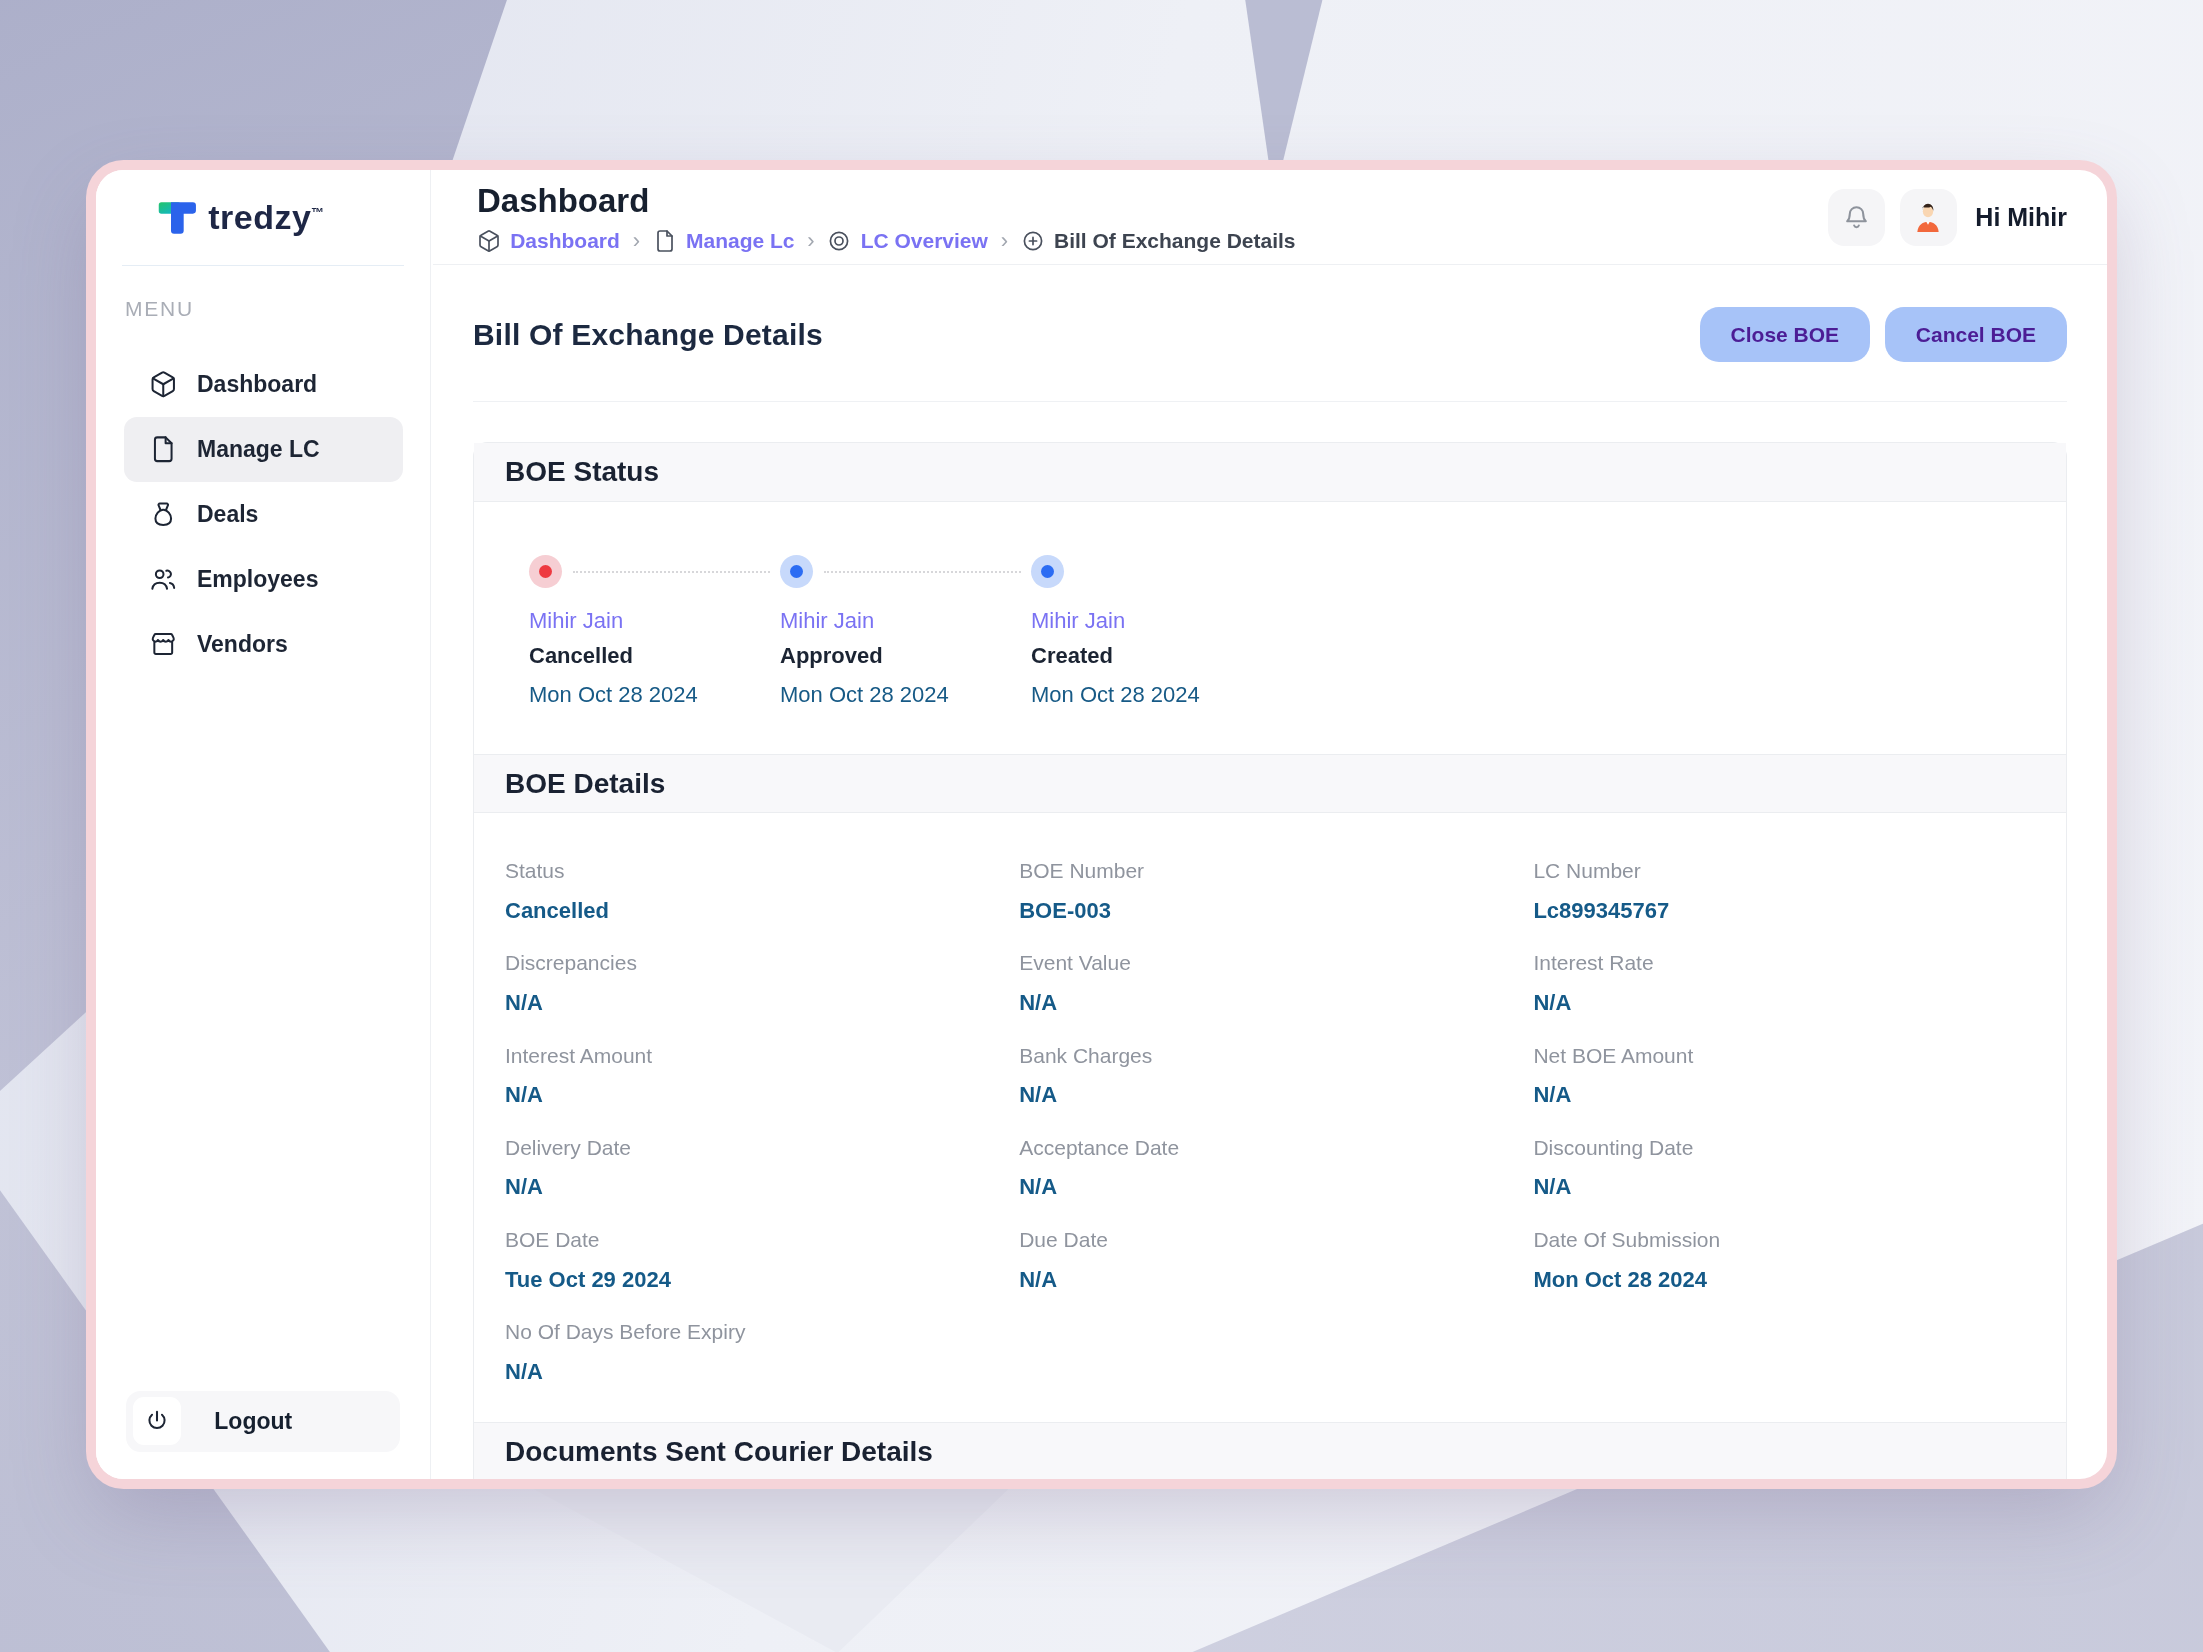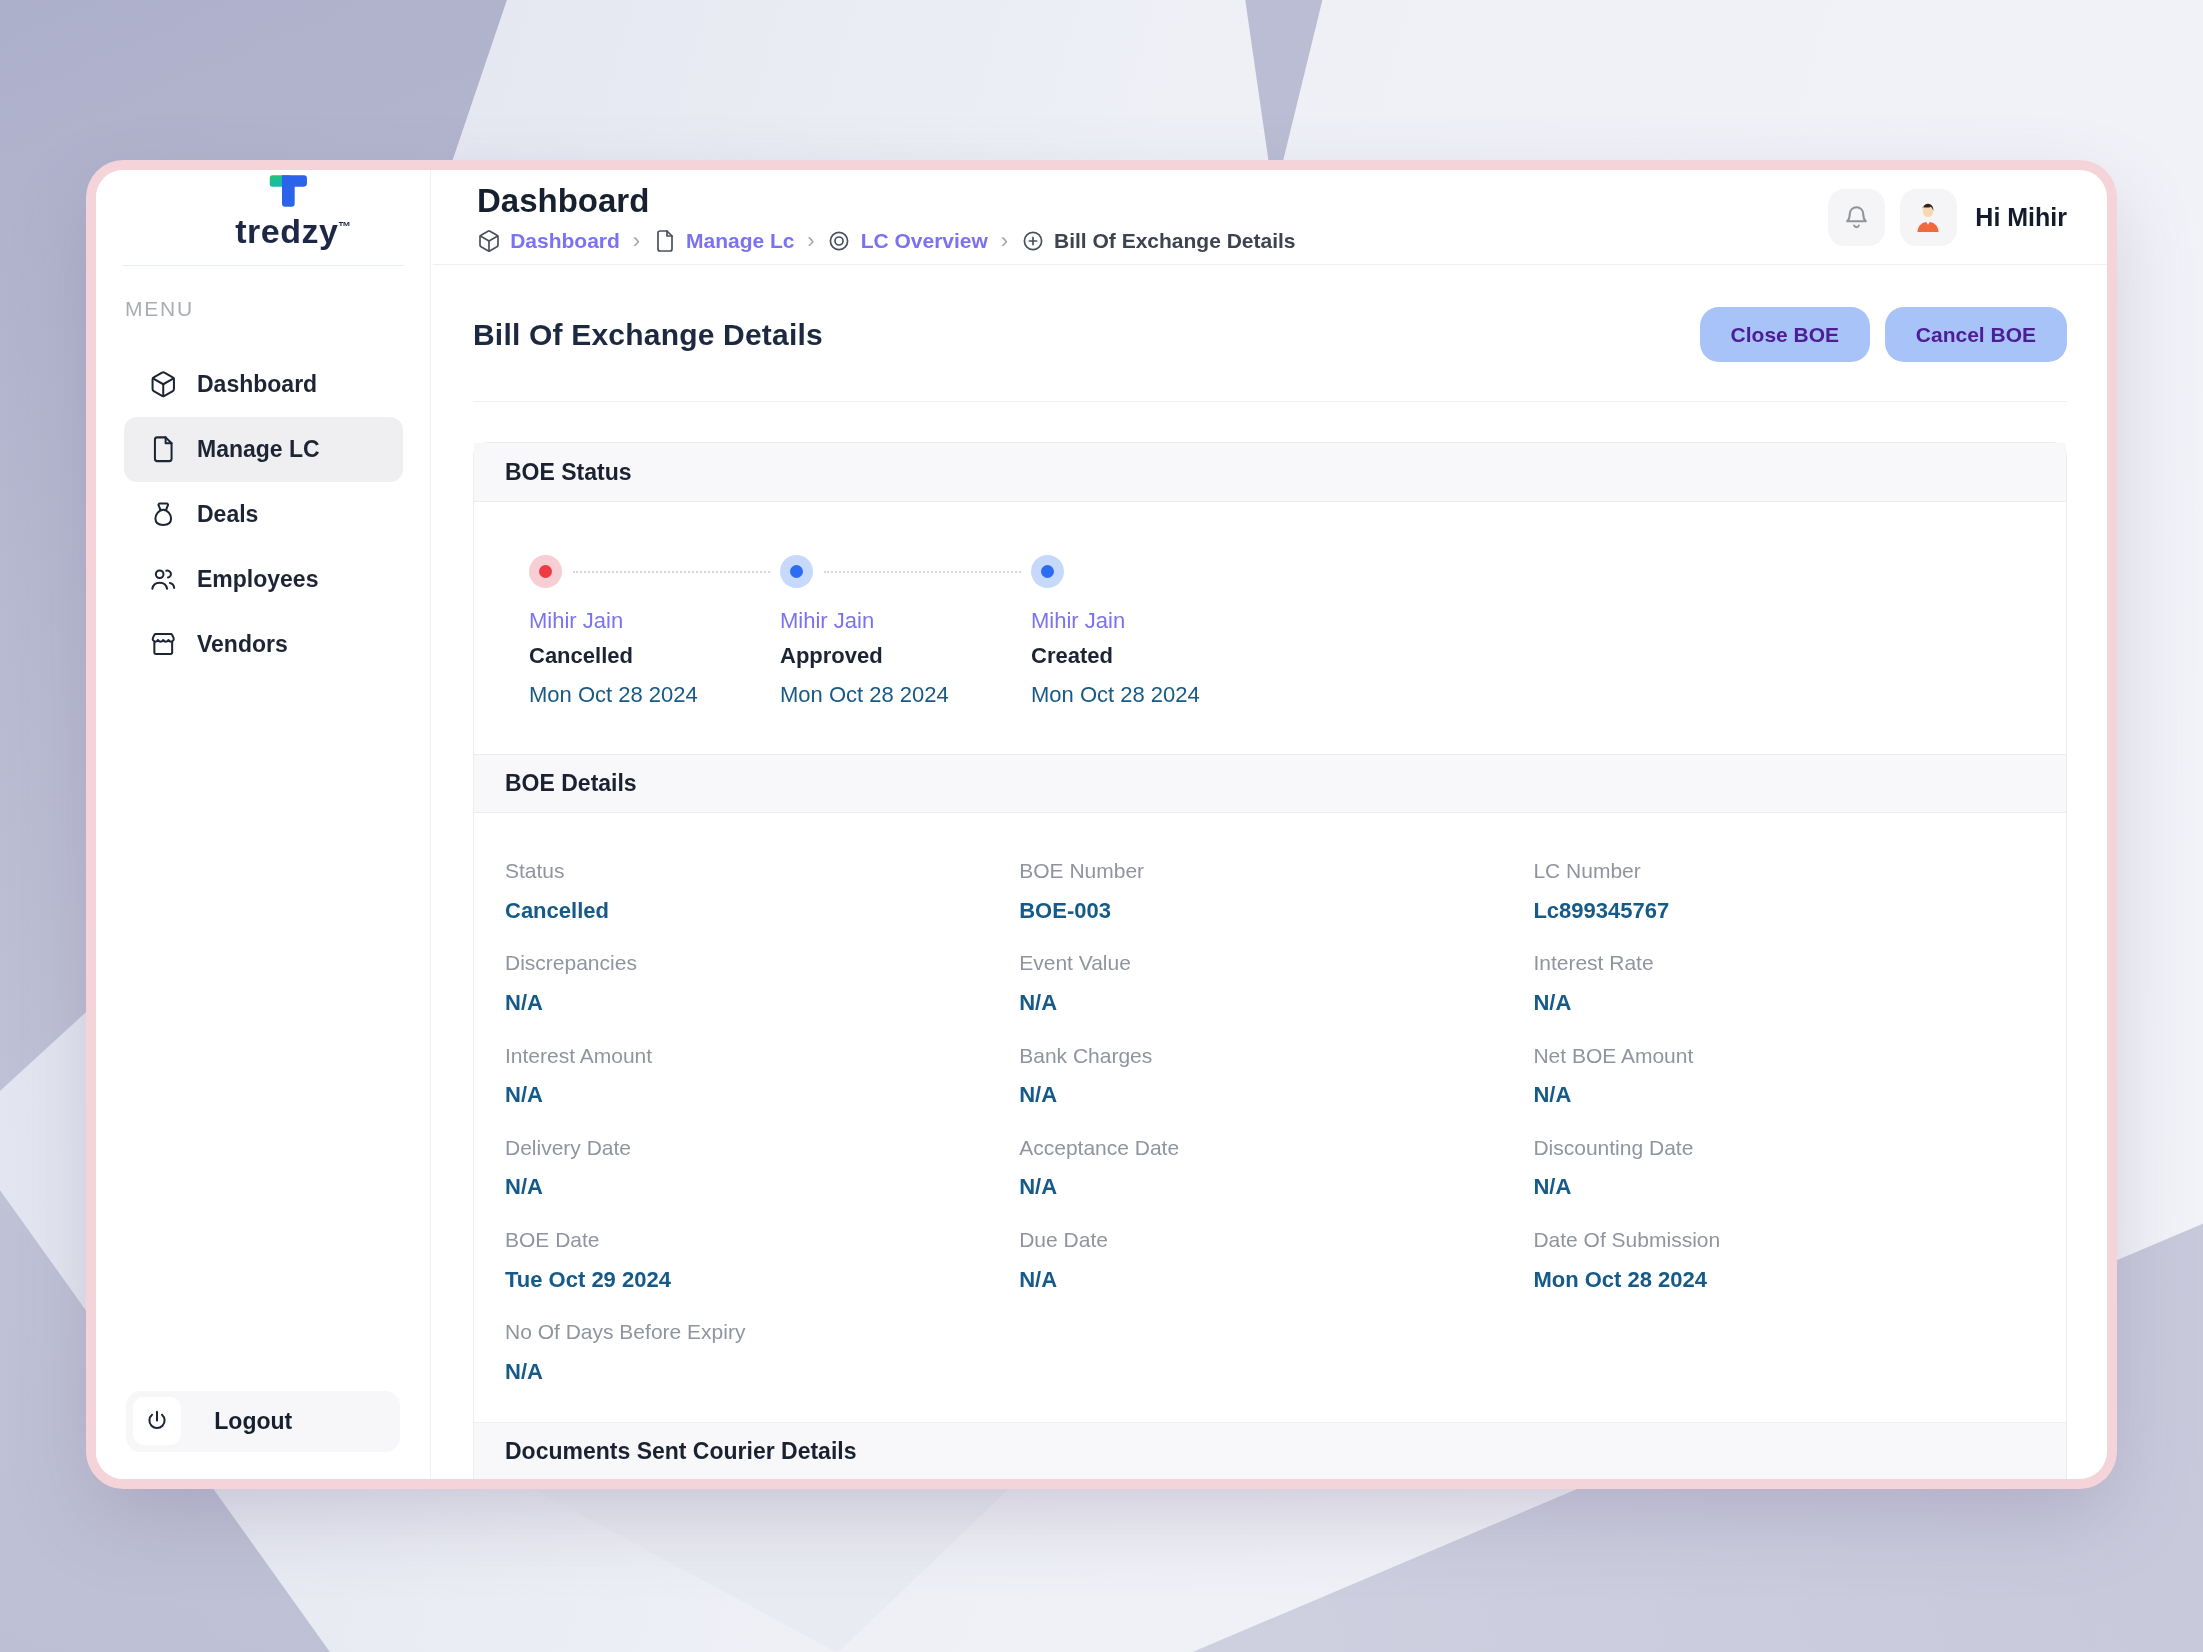--- a/index.html
+++ b/index.html
@@ -25,21 +25,21 @@
     clip-path:polygon(100% 74%, 100% 100%, 54% 100%); opacity:.8; }
 
   
   .card { position:absolute; left:96px; top:170px; width:2011px; height:1309px;
     background:#fff; border-radius:27.5px; overflow:hidden;
     box-shadow:0 0 0 10px #f5d4d9, 0 32px 83px rgba(110,95,135,.28); }
 
   
   .sidebar { position:absolute; left:0; top:0; bottom:0; width:335px;
     border-right:1.8px solid #eef0f3; background:#fff; }
-  .logo-row { height:95px; display:flex; align-items:center; padding-left:61px;flex-direction:column; }
+  .logo-row { height:95px; display:flex; align-items:center; padding-left:61px; }
   .logo-mark { width:42px; height:42px; margin-right:9.2px; }
   .logo-text { font-size:34px; font-weight:800; color:#1e2746; letter-spacing:0.5px; }
   .logo-tm { font-size:13px; font-weight:700; color:#1e2746; vertical-align:super; }
   .logo-divider { margin:0 26px; border-bottom:1.8px solid #e5edf5; }
   .menu-label { margin:31px 0 0 29px; font-size:21px; letter-spacing:1.8px;
     color:#a9adb6; font-weight:500; }
   .nav { margin-top:31px; }
   .nav-item { height:65px; margin:0 27.5px; display:flex; align-items:center;
     padding-left:25px; gap:20px; border-radius:13px; cursor:pointer; }
   .nav-item.active { background:#efeff2; }
@@ -78,21 +78,21 @@
   .ph-buttons { display:flex; gap:14.7px; }
   .btn { height:55px; padding:0 31px; border:none; border-radius:19px;
     background:#a7c3f8; color:#4c1d95; font-size:21px; font-weight:700;
     font-family:"Liberation Sans",sans-serif; cursor:pointer; }
   .ph-divider { margin-top:39px; border-top:1.8px solid #eff1f4; }
 
   .section { margin:40px 40px 0; border:1.8px solid #ebedf0;
     border-radius:14.7px 14.7px 0 0; border-bottom:none; }
   .sec-bar { height:59px; background:#f8f8fa; border-bottom:1.8px solid #ebedf0;
     display:flex; align-items:center; padding-left:31px;
-    font-size:23px; font-weight:700; color:#1a2232; }
+    font-size:28px; font-weight:700; color:#1a2232; }
   .sec-bar.mid { border-top:1.8px solid #ebedf0; }
 
   
   .timeline { display:flex; padding:53px 0 46px 55px; }
   .step { width:251px; position:relative; }
   .dot-halo { width:33px; height:33px; border-radius:50%;
     display:flex; align-items:center; justify-content:center; }
   .dot-core { width:13.8px; height:13.8px; border-radius:50%; }
   .step.cancelled .dot-halo { background:#f6ced3; }
   .step.cancelled .dot-core { background:#ee3a41; }

